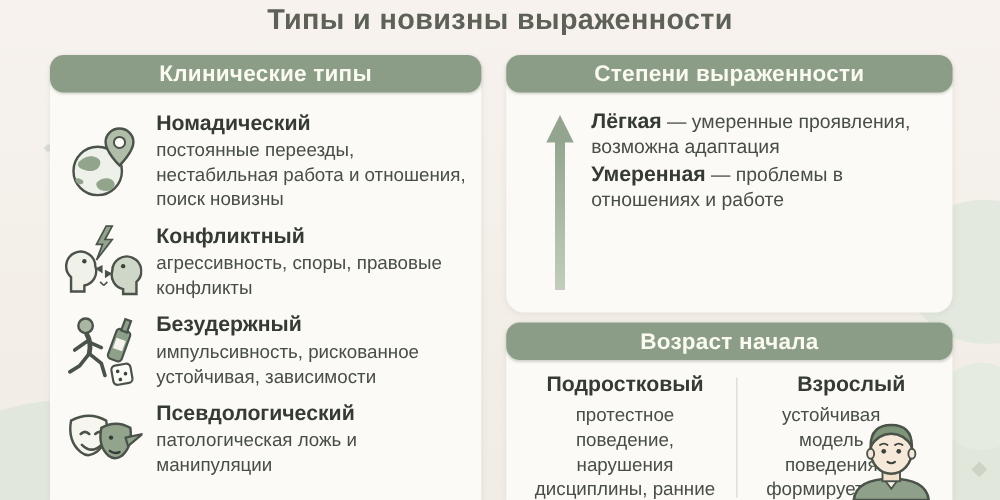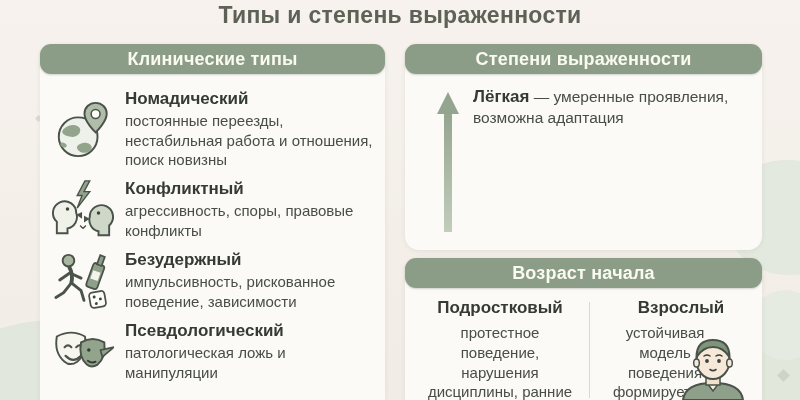--- a/index.html
+++ b/index.html
@@ -66,21 +66,21 @@
 
 <div class="blob blob-bl"></div>
 <div class="blob blob-bl2"></div>
 <div class="blob blob-r1"></div>
 <div class="blob blob-r2"></div>
 <div class="blob blob-r3"></div>
 <div class="diamond d1"></div>
 <div class="diamond d2"></div>
 <div class="diamond d3"></div>
 
-<h1 class="title">Типы и степень выраженности</h1>
+<h1 class="title">Типы и новизны выраженности</h1>
 
 <section class="card left-card">
   <div class="card-header" style="background:#8c9d87;">Клинические типы</div>
   <div class="left-body">
 
     <div class="type-item">
       <span class="type-icon">
         <svg width="62" height="62" viewBox="0 0 64 64">
           <circle cx="27" cy="40" r="20" fill="#eef1e9" stroke="#4a524a" stroke-width="2"></circle>
           <path d="M12 32 c7-7 16-4 17 0 c1 5-4 9-10 8 c-6-1-11-4-7-8z" fill="#93a48d"></path>
@@ -130,21 +130,21 @@
           <g transform="rotate(-10 47 51)">
             <rect x="39" y="43" width="16" height="16" rx="3.5" fill="#fdfdf8" stroke="#4a524a" stroke-width="1.8"></rect>
             <circle cx="44" cy="48" r="1.5" fill="#3c423c"></circle>
               <circle cx="50" cy="51" r="1.5" fill="#3c423c"></circle>
               <circle cx="45" cy="55" r="1.5" fill="#3c423c"></circle>
           </g>
         </svg>
       </span>
       <div class="type-text">
         <div class="type-title">Безудержный</div>
-        <div class="type-desc">импульсивность, рискованное поведение, зависимости</div>
+        <div class="type-desc">импульсивность, рискованное устойчивая, зависимости</div>
       </div>
     </div>
 
     <div class="type-item">
       <span class="type-icon">
         <svg width="62" height="62" viewBox="0 0 64 64">
           <path d="M5 16 q15 -8 29 0 q3 17 -8 26 q-7 5 -13 0 q-11 -9 -8 -26z" fill="#f6f5ee" stroke="#4a524a" stroke-width="2"></path>
           <path d="M13 27 q3.5 -3.5 7 0" fill="none" stroke="#4a524a" stroke-width="2.2" stroke-linecap="round"></path>
           <path d="M25 27 q3.5 -3.5 7 0" fill="none" stroke="#4a524a" stroke-width="2.2" stroke-linecap="round"></path>
           <path d="M14 36 q8 8 16 0" fill="none" stroke="#4a524a" stroke-width="2.2" stroke-linecap="round"></path>
@@ -173,20 +173,21 @@
             <stop offset="0" stop-color="#93a58e"></stop>
               <stop offset="1" stop-color="#c2cdbb"></stop>
           </linearGradient>
         </defs>
         <rect x="9" y="18" width="8" height="122" fill="url(#ag)"></rect>
         <polygon points="13,0 2,22 24,22" fill="#93a58e"></polygon>
       </svg>
     </span>
     <div class="levels">
       <p class="level" style="margin:0"><span class="level-title">Лёгкая</span> <span>— умеренные проявления, возможна адаптация</span></p>
+      <p class="level" style="margin:0"><span class="level-title">Умеренная</span> <span>— проблемы в отношениях и работе</span></p>
     </div>
   </div>
 </section>
 
 <section class="card age-card">
   <div class="card-header" style="background:#8c9d87;">Возраст начала</div>
   <div class="age-body">
     <div class="age-col age-col-left">
       <div class="age-title">Подростковый</div>
       <div class="age-desc">протестное поведение, нарушения дисциплины, ранние зависимости</div>

